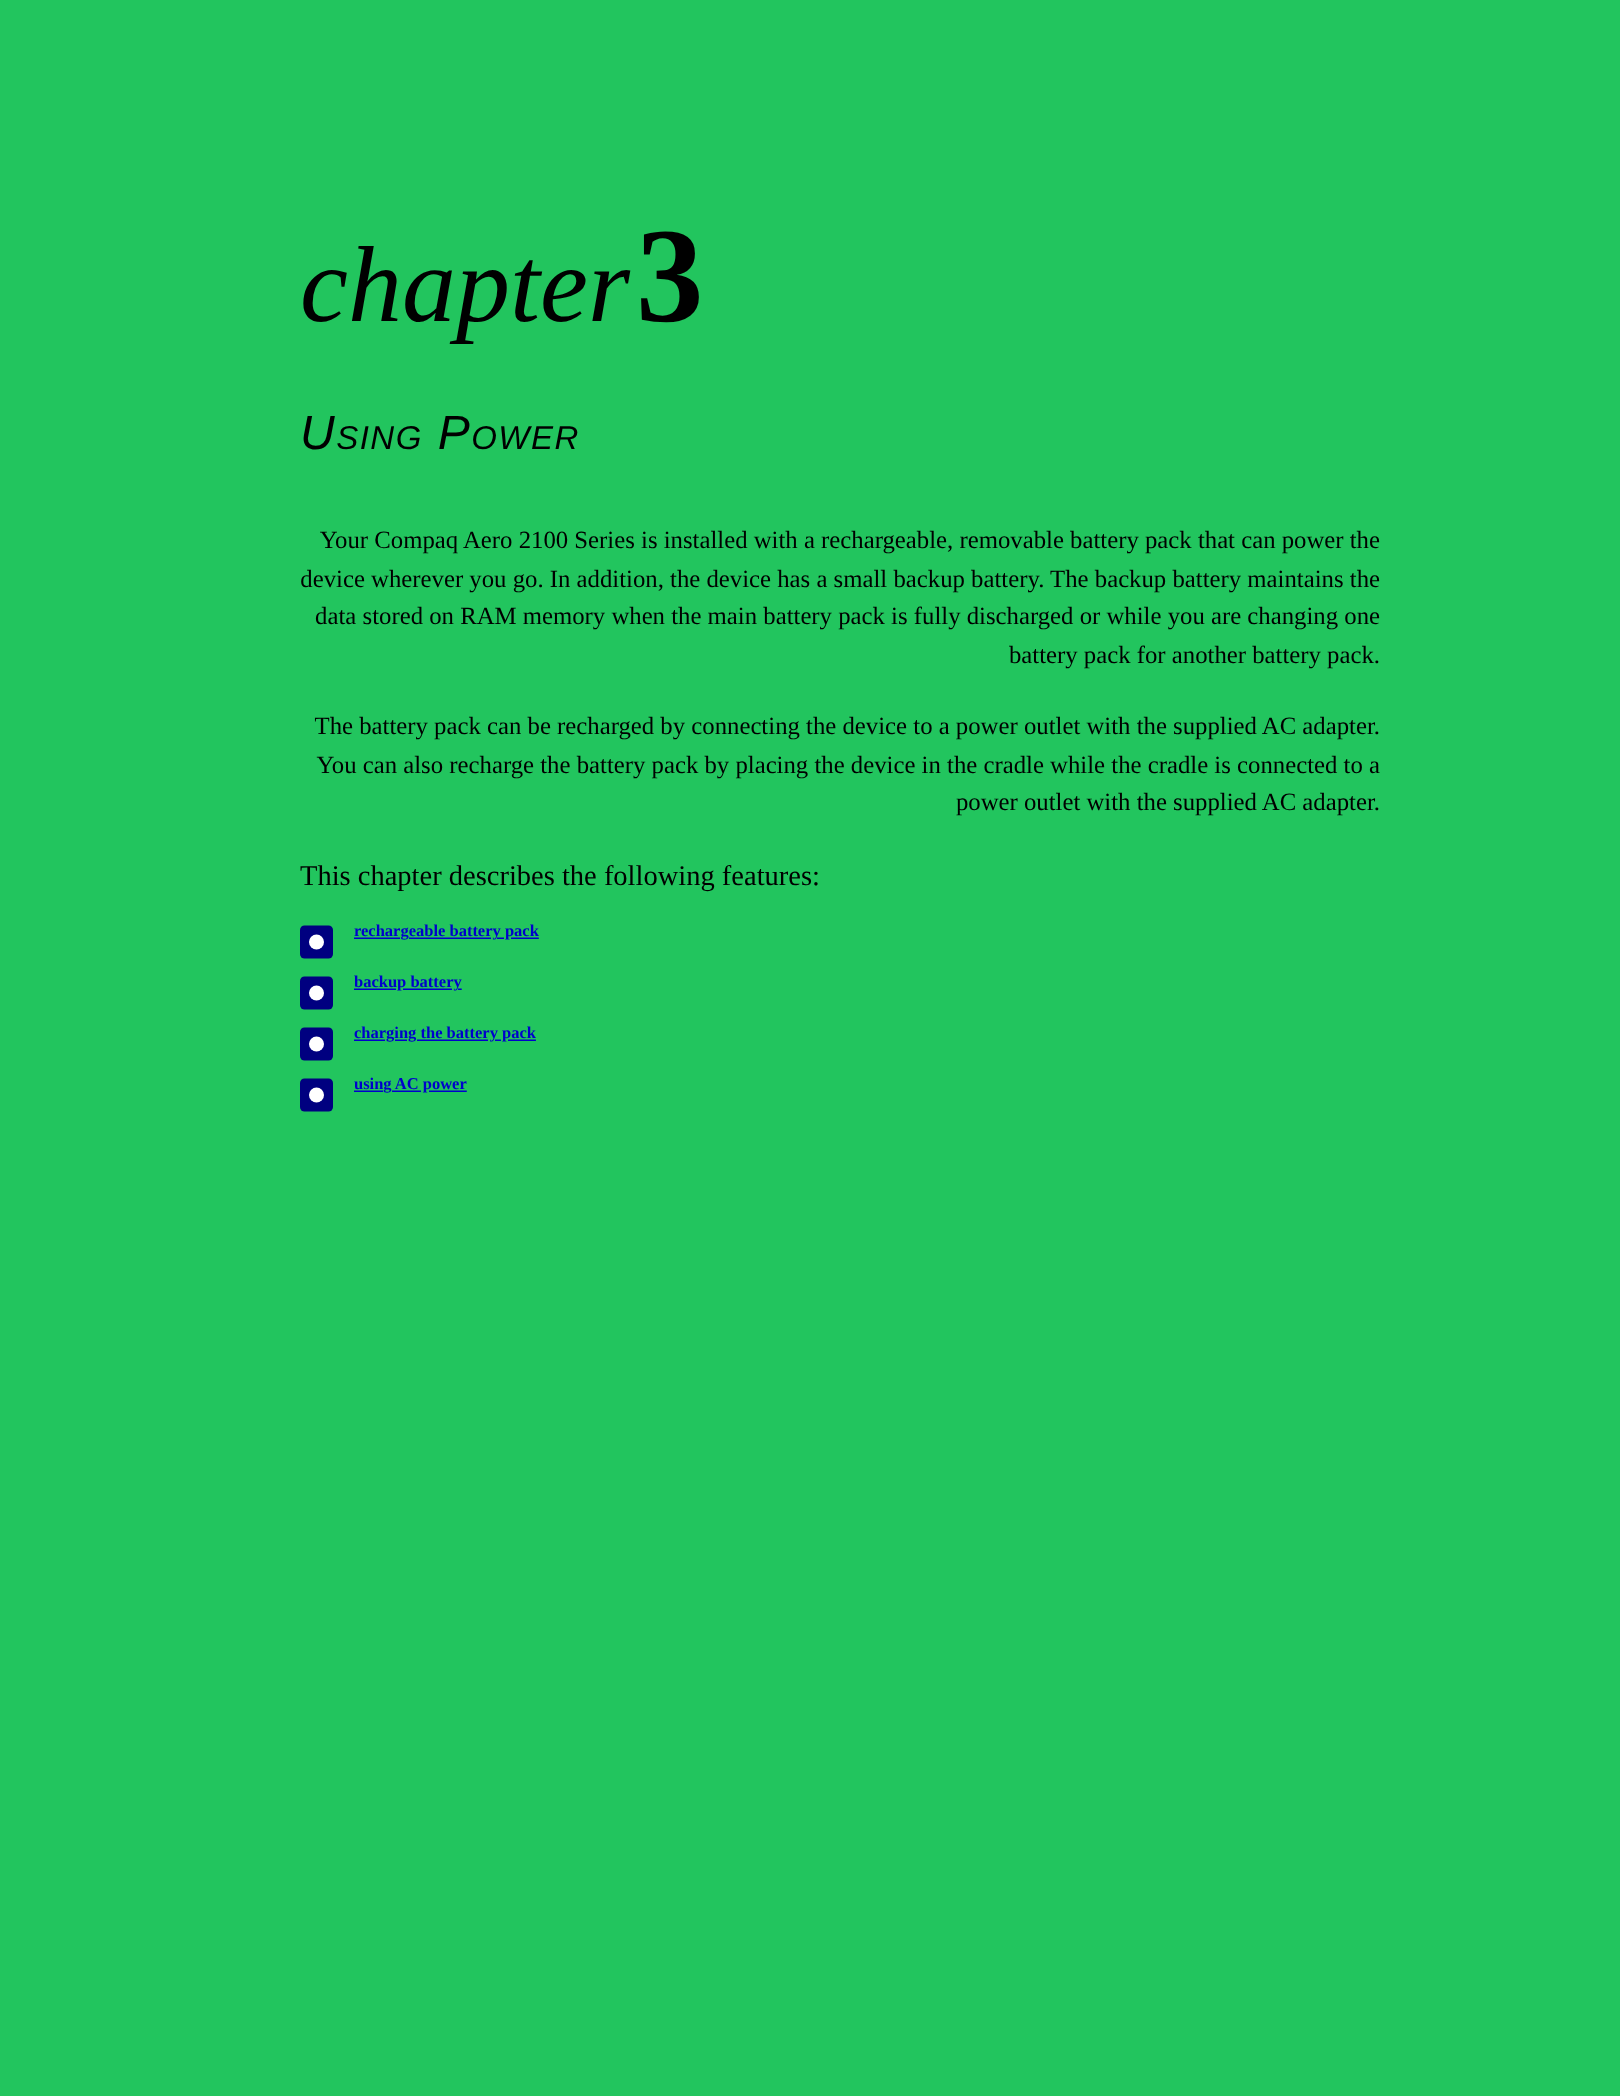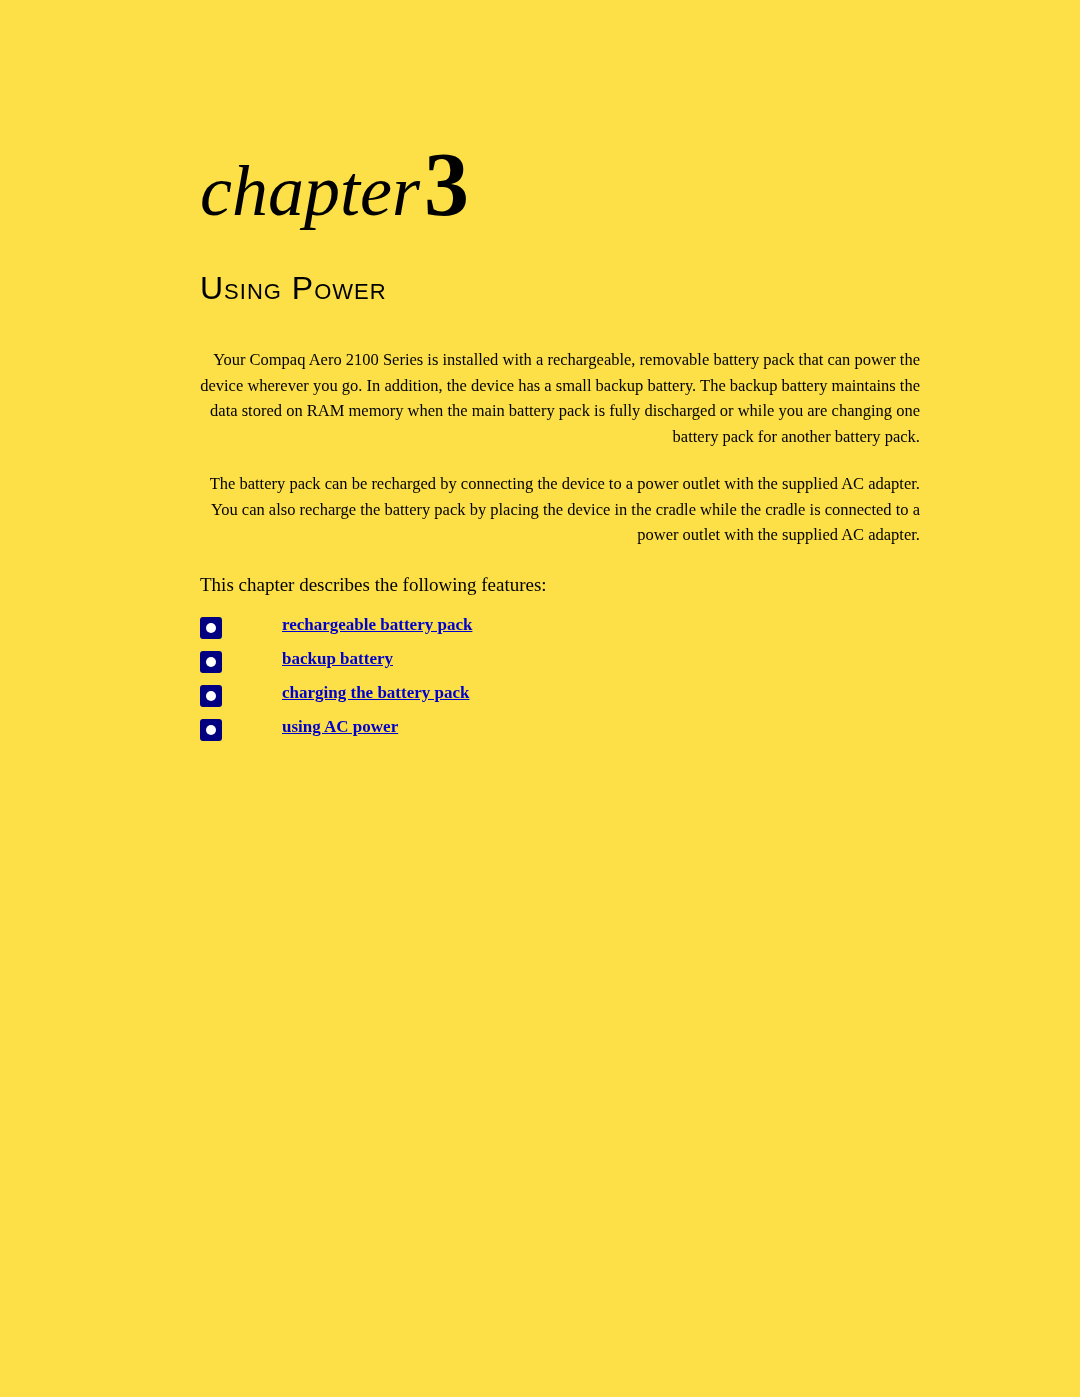--- a/index.html
+++ b/index.html
@@ -13,21 +13,21 @@
       font-family: Times New Roman, Times, serif;
       font-size: 16px;
       color: #000000;
       width: 1080px;
       min-height: 1397px;
     }
 
     .page {
       width: 1080px;
       min-height: 1397px;
-      background: #fde047;
+      background: #22c55e;
       padding: 80px 160px 80px 200px;
     }
 
     .chapter-heading {
       margin-bottom: 40px;
       margin-top: 60px;
       line-height: 1;
     }
 
     .chapter-word {
@@ -55,20 +55,21 @@
       font-weight: normal;
       color: #000000;
       margin-bottom: 40px;
       margin-top: 30px;
       letter-spacing: 1px;
     }
 
     .section-title .cap {
       font-variant: small-caps;
       font-size: 32px;
+      font-style: italic;
     }
 
     .body-text {
       font-family: Times New Roman, Times, serif;
       font-size: 16.5px;
       line-height: 1.55;
       color: #000000;
       margin-bottom: 22px;
       text-align: right;
     }
@@ -111,25 +112,24 @@
     .bullet-icon::after {
       content: '';
       width: 10px;
       height: 10px;
       background: #ffffff;
       border-radius: 50%;
     }
 
     .bullet-link {
       font-family: Times New Roman, Times, serif;
-      font-size: 17px;
+      font-size: 11px;
       color: #0000cc;
       font-weight: bold;
       cursor: pointer;
-      margin-left: 46px;
     }
   </style>
 </head>
 <body>
 
 <div class="page">
 
   <div class="chapter-heading">
     <span class="chapter-word">chapter</span><span class="chapter-number">3</span>
   </div>

